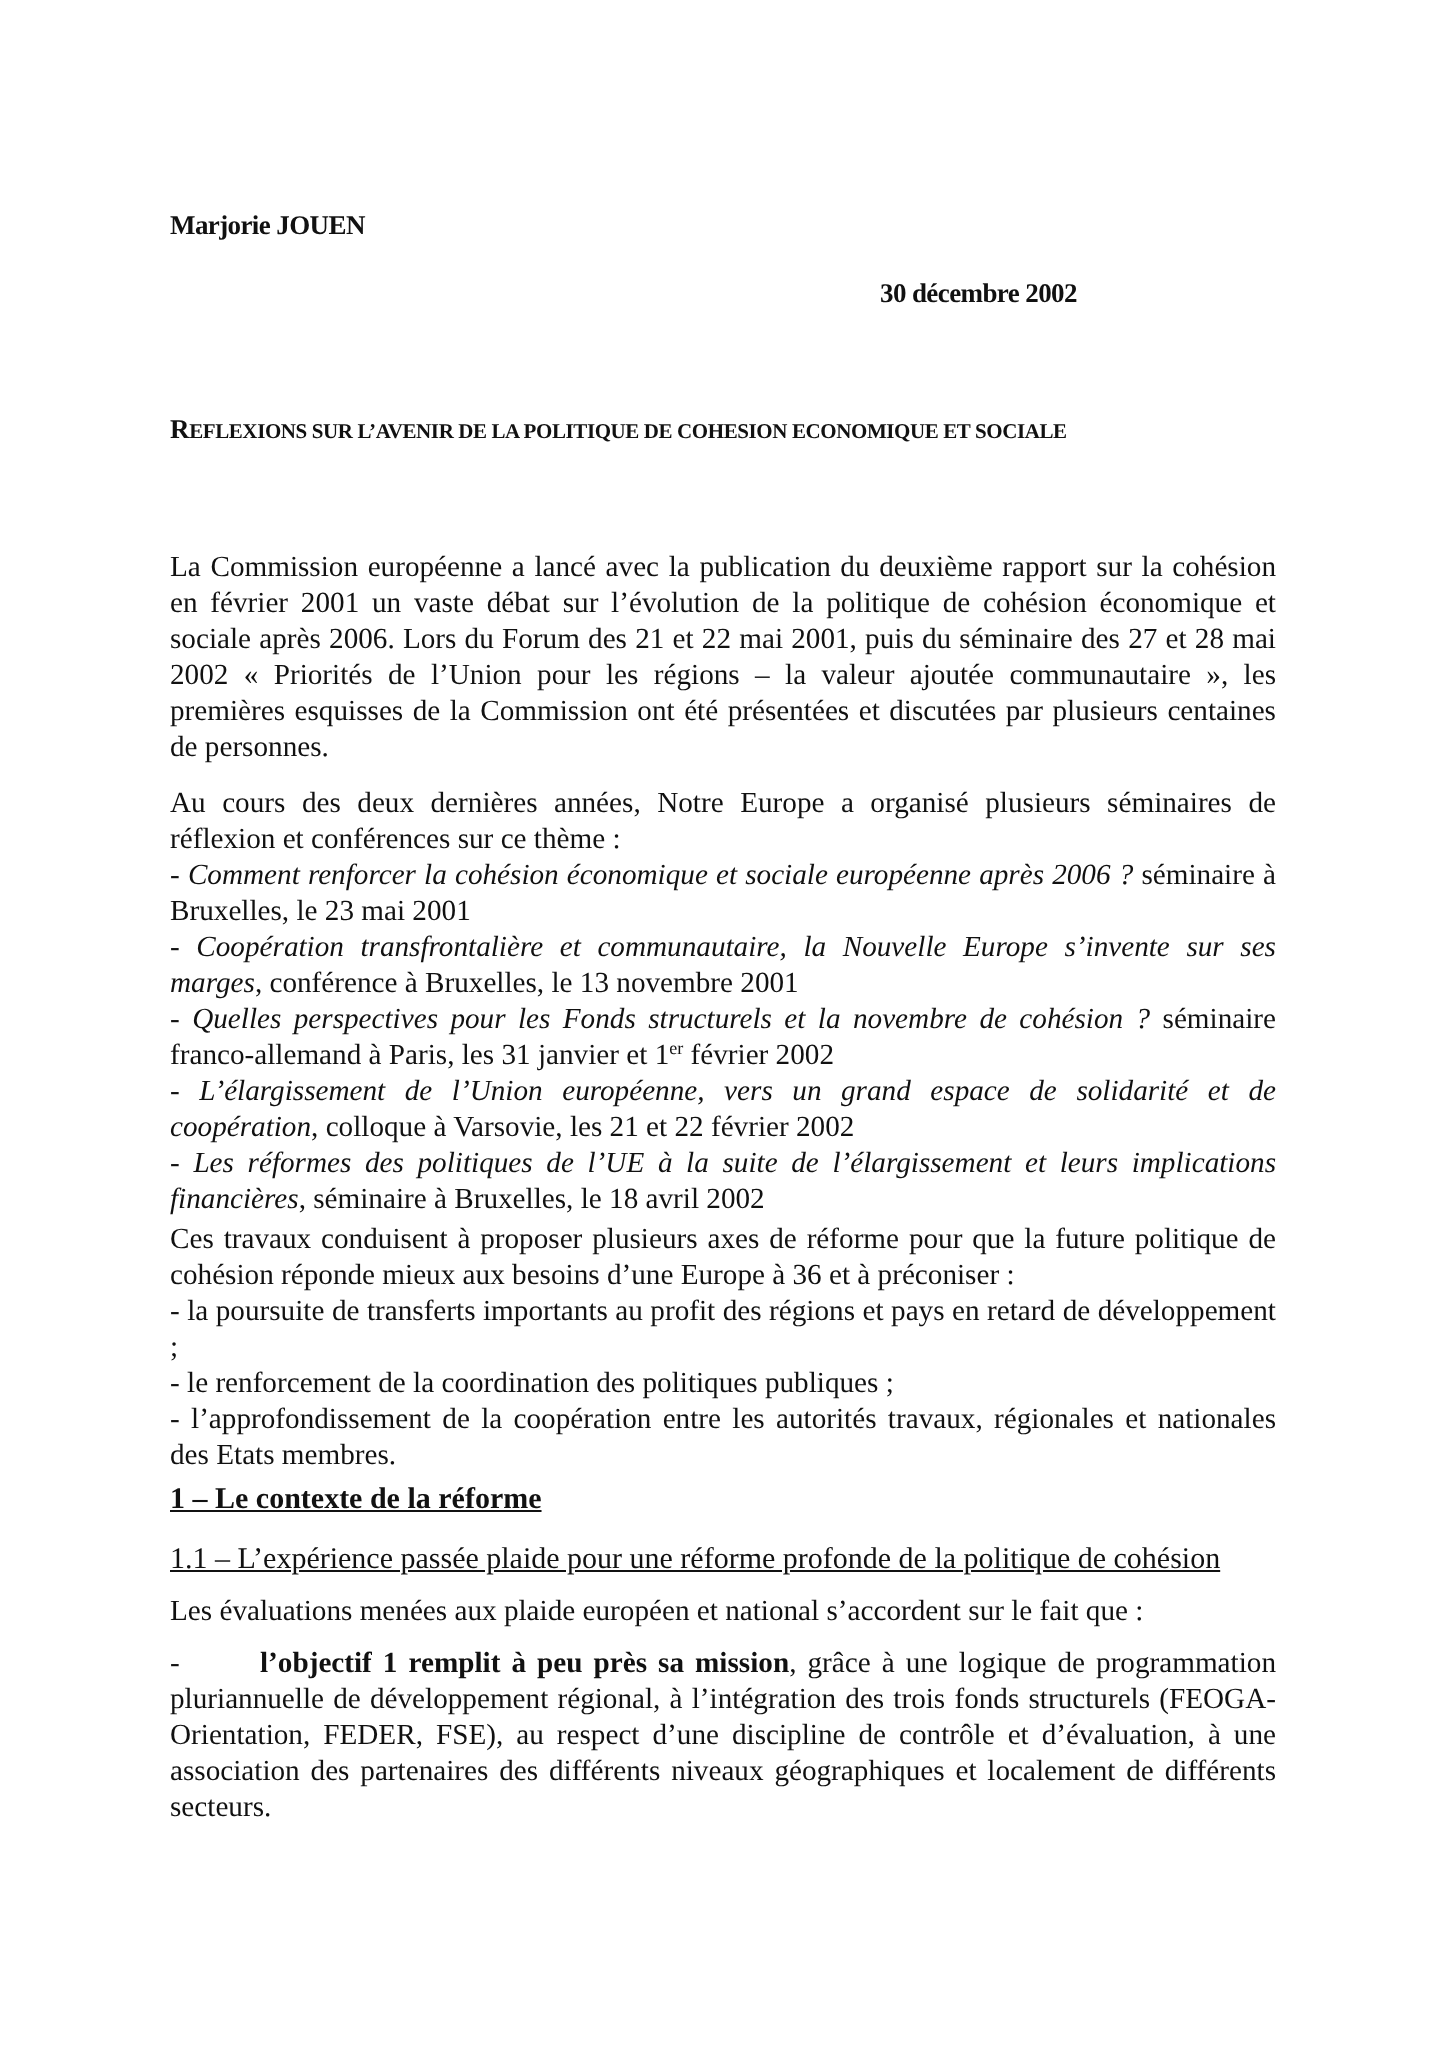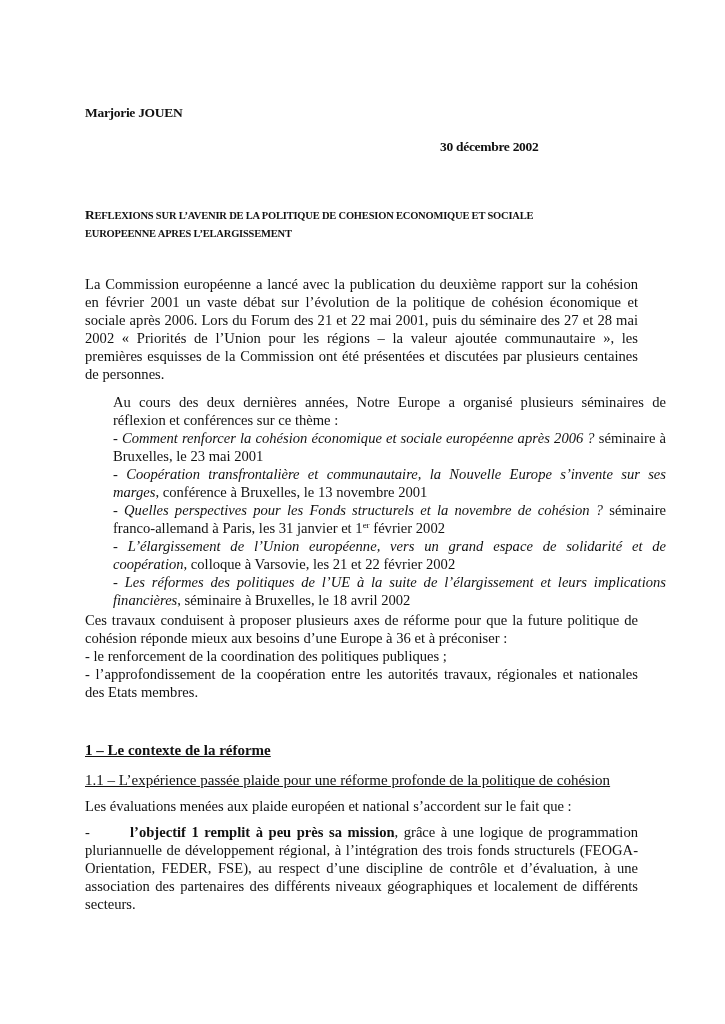--- a/index.html
+++ b/index.html
@@ -16,56 +16,56 @@
       font-weight: bold; font-size: 10.5px; line-height: 18px; letter-spacing: -0.2px;
       font-variant: small-caps;
     }
     .title .first { font-size: 13.5px; }
     .block { position: absolute; left: 0; width: 553px; text-align: justify; }
     .block p { margin: 0; }
     .it { font-style: italic; }
     .b { font-weight: bold; }
     sup { font-size: 9px; line-height: 0; vertical-align: 5px; }
     .p1 { top: 275px; }
-    .p2 { top: 393px; margin-left: 28px; }
+    .p2 { top: 393px; }
     .p3 { top: 611px; }
     .h1 { position: absolute; left: 0; top: 741px; font-weight: bold; text-decoration: underline; font-size: 15px; }
     .h2 { position: absolute; left: 0; top: 771px; text-decoration: underline; font-size: 15px; }
     .p4 { top: 797px; }
     .p5 { top: 823px; }
     .dash-indent { display: inline-block; width: 45px; }
   </style>
 </head>
 <body>
 
 <div class="page">
 
   <div class="author">Marjorie JOUEN</div>
   <div class="date">30 décembre 2002</div>
 
   <div class="title">
     <div><span class="first">R</span><span>EFLEXIONS SUR L’AVENIR DE LA POLITIQUE DE COHESION ECONOMIQUE ET SOCIALE</span></div>
-    <div>EUROPEENNE APRES L’ELARGISSEMENT</div>
   </div>
 
   <div class="block p1">
     <p>La Commission européenne a lancé avec la publication du deuxième rapport sur la cohésion en février 2001 un vaste débat sur l’évolution de la politique de cohésion économique et sociale après 2006. Lors du Forum des 21 et 22 mai 2001, puis du séminaire des 27 et 28 mai 2002 « Priorités de l’Union pour les régions – la valeur ajoutée communautaire », les premières esquisses de la Commission ont été présentées et discutées par plusieurs centaines de personnes.</p>
   </div>
 
   <div class="block p2">
     <p>Au cours des deux dernières années, Notre Europe a organisé plusieurs séminaires de réflexion et conférences sur ce thème :</p>
     <p>- <span class="it">Comment renforcer la cohésion économique et sociale européenne après 2006 ?</span><span> séminaire à Bruxelles, le 23 mai 2001</span></p>
     <p>- <span class="it">Coopération transfrontalière et communautaire, la Nouvelle Europe s’invente sur ses marges</span><span>, conférence à Bruxelles, le 13 novembre 2001</span></p>
     <p>- <span class="it">Quelles perspectives pour les Fonds structurels et la novembre de cohésion ?</span><span> séminaire franco-allemand à Paris, les 31 janvier et 1</span><sup>er</sup><span> février 2002</span></p>
     <p>- <span class="it">L’élargissement de l’Union européenne, vers un grand espace de solidarité et de coopération</span><span>, colloque à Varsovie, les 21 et 22 février 2002</span></p>
     <p>- <span class="it">Les réformes des politiques de l’UE à la suite de l’élargissement et leurs implications financières</span><span>, séminaire à Bruxelles, le 18 avril 2002</span></p>
   </div>
 
   <div class="block p3">
     <p>Ces travaux conduisent à proposer plusieurs axes de réforme pour que la future politique de cohésion réponde mieux aux besoins d’une Europe à 36 et à préconiser :</p>
+    <p>- la poursuite de transferts importants au profit des régions et pays en retard de développement ;</p>
     <p>- le renforcement de la coordination des politiques publiques ;</p>
     <p>- l’approfondissement de la coopération entre les autorités travaux, régionales et nationales des Etats membres.</p>
   </div>
 
   <div class="h1">1 – Le contexte de la réforme</div>
   <div class="h2">1.1 – L’expérience passée plaide pour une réforme profonde de la politique de cohésion</div>
 
   <div class="block p4">
     <p>Les évaluations menées aux plaide européen et national s’accordent sur le fait que :</p>
   </div>

